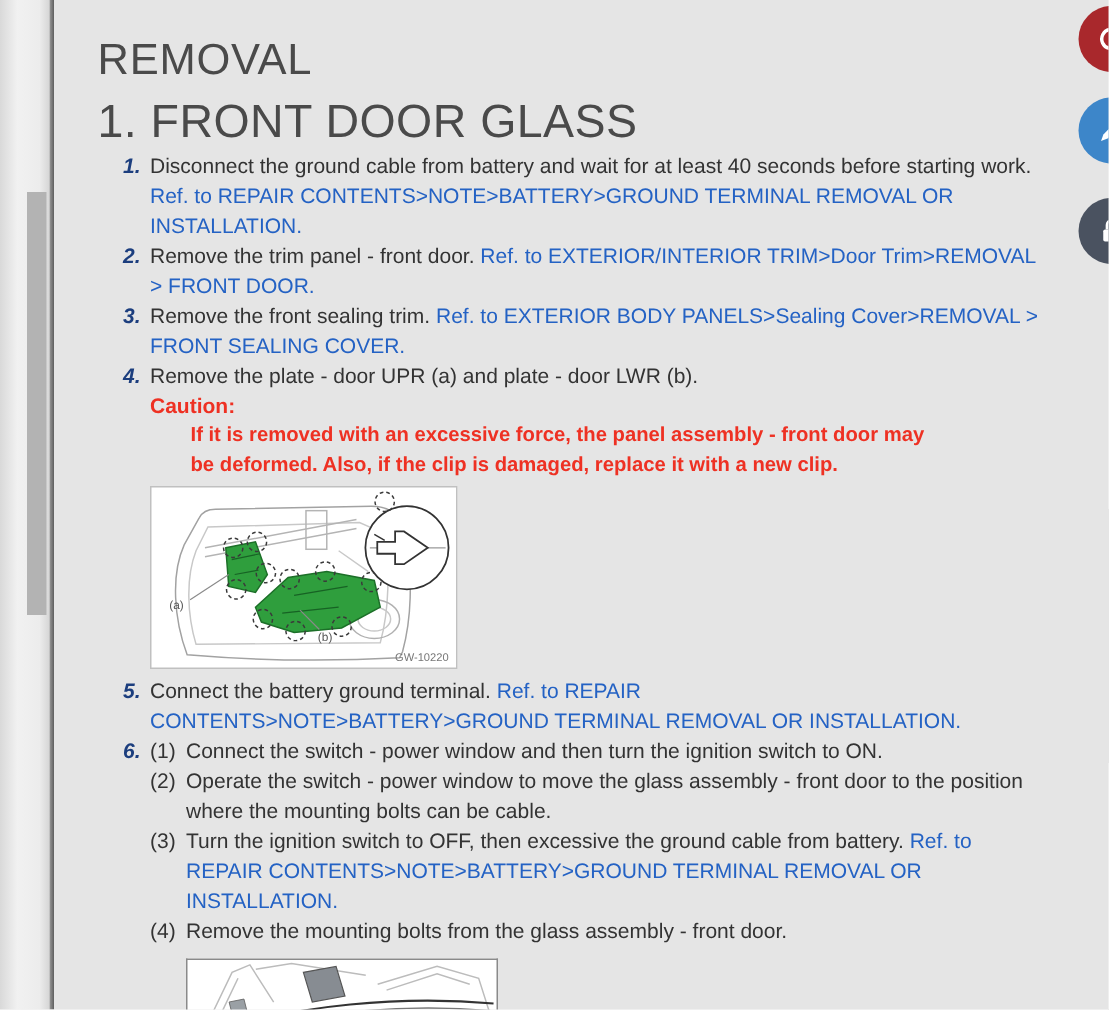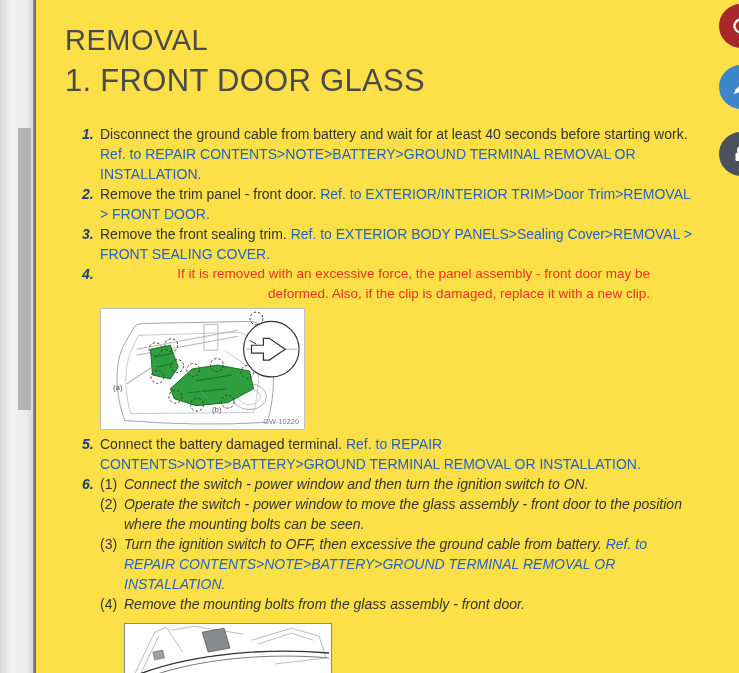--- a/index.html
+++ b/index.html
@@ -16,47 +16,47 @@
   .scroll-thumb {
     position:absolute; left:18px; top:128px; width:13px; height:282px;
     background:#b3b3b3;
   }
   .divider {
     position:absolute; left:33px; top:0; width:3px; height:673px;
     background:linear-gradient(90deg,#9a9a9a,#5e5e5e);
   }
   .content {
     position:absolute; left:36px; top:0; right:0; bottom:0;
-    background:#fde047; padding:24px 14px 0 29px;
+    background:#e5e5e5; padding:24px 14px 0 29px;
   }
   h1.page-title {
     font-size:29px; line-height:32px; font-weight:300; color:#4a4a4a;
     letter-spacing:.5px; margin-bottom:8px;
   }
   h2.section-title {
     font-size:31px; line-height:34px; font-weight:300; color:#4a4a4a;
-    letter-spacing:.3px; margin-bottom:26px;
+    letter-spacing:.3px; margin-bottom:2px;
   }
   .steps { margin-left:17px; font-size:14px; line-height:20px; }
   .step { display:flex; }
   .step-num {
     flex:0 0 18px; font-weight:700; font-style:italic; color:#1c3e7e;
   }
   .step-body { width:596px; }
   a.ref-link { color:#2462c4; text-decoration:none; cursor:pointer; }
   .caution-label { color:#ee3123; font-weight:700; }
-  .caution-text  { color:#ee3123; font-weight:400; margin-left:45px; width:505px; font-size:13.5px;text-align:right; }
+  .caution-text  { color:#ee3123; font-weight:700; margin-left:27px; width:505px; font-size:13.5px; }
   .figure1 {
     margin:4px 0 4px 0; width:205px; height:122px;
     border:1px solid #c0c0c0; background:#fff;
   }
   .substeps { }
   .substep { display:flex; }
   .sub-num { flex:0 0 24px; color:#333; }
-  .sub-body { width:566px;font-style:italic; }
+  .sub-body { width:566px; }
   .figure2 {
     margin:9px 0 0 24px; width:208px; height:60px;
     border:1px solid #8a8a8a; border-bottom:none; background:#fff;
   }
   svg { display:block; }
   
   .fab {
     position:absolute; left:719px; width:44px; height:44px; border-radius:50%;
     display:flex; align-items:center; justify-content:center; cursor:pointer;
   }
@@ -96,20 +96,22 @@
       <span class="step-num">3.</span>
       <div class="step-body">
         <span>Remove the front sealing trim.</span>
         <a class="ref-link">Ref. to EXTERIOR BODY PANELS&gt;Sealing Cover&gt;REMOVAL &gt; FRONT SEALING COVER.</a>
       </div>
     </div>
 
     <div class="step">
       <span class="step-num">4.</span>
       <div class="step-body">
+        <span>Remove the plate - door UPR (a) and plate - door LWR (b).</span>
+        <div class="caution-label">Caution:</div>
         <div class="caution-text">If it is removed with an excessive force, the panel assembly - front door may be deformed. Also, if the clip is damaged, replace it with a new clip.</div>
 
         
         <div class="figure1">
           <svg viewBox="0 0 205 120" width="203" height="120">
 
             <g stroke="#a2a2a2" fill="none" stroke-width="1">
               <path d="M24,112 C15,88 13,58 22,38 L32,20 C34,16 38,14 43,14 L148,12 C158,12 164,16 166,22 L171,38 C176,60 175,88 169,110 L167,114 Q95,118 24,112 Z"></path>
               <path d="M30,105 C24,85 23,60 30,42 L38,26 L140,23 L156,30 C161,52 160,82 154,104 Z" stroke="#c8c8c8"></path>
               <path d="M36,40 L138,21 M36,46 L138,27" stroke="#b4b4b4"></path>
@@ -155,37 +157,37 @@
             <text x="112" y="103" font-size="8" fill="#555">(b)</text>
             <text x="200" y="116" font-size="7.5" fill="#777" text-anchor="end">GW-10220</text>
           </svg>
         </div>
       </div>
     </div>
 
     <div class="step">
       <span class="step-num">5.</span>
       <div class="step-body">
-        <span>Connect the battery damaged terminal.</span>
+        <span>Connect the battery ground terminal.</span>
         <a class="ref-link">Ref. to REPAIR CONTENTS&gt;NOTE&gt;BATTERY&gt;GROUND TERMINAL REMOVAL OR INSTALLATION.</a>
       </div>
     </div>
 
     <div class="step">
       <span class="step-num">6.</span>
       <div class="step-body">
 
         <div class="substeps">
           <div class="substep">
             <span class="sub-num">(1)</span>
             <div class="sub-body">Connect the switch - power window and then turn the ignition switch to ON.</div>
           </div>
           <div class="substep">
             <span class="sub-num">(2)</span>
-            <div class="sub-body">Operate the switch - power window to move the glass assembly - front door to the position where the mounting bolts can be seen.</div>
+            <div class="sub-body">Operate the switch - power window to move the glass assembly - front door to the position where the mounting bolts can be cable.</div>
           </div>
           <div class="substep">
             <span class="sub-num">(3)</span>
             <div class="sub-body">
               <span>Turn the ignition switch to OFF, then excessive the ground cable from battery.</span>
               <a class="ref-link">Ref. to REPAIR CONTENTS&gt;NOTE&gt;BATTERY&gt;GROUND TERMINAL REMOVAL OR INSTALLATION.</a>
             </div>
           </div>
           <div class="substep">
             <span class="sub-num">(4)</span>

